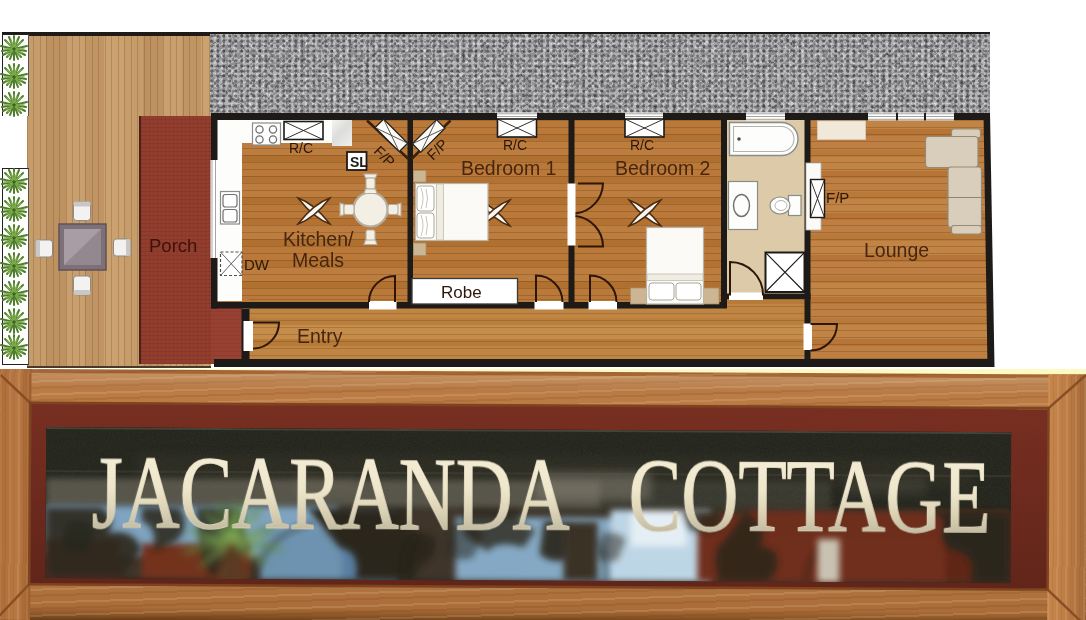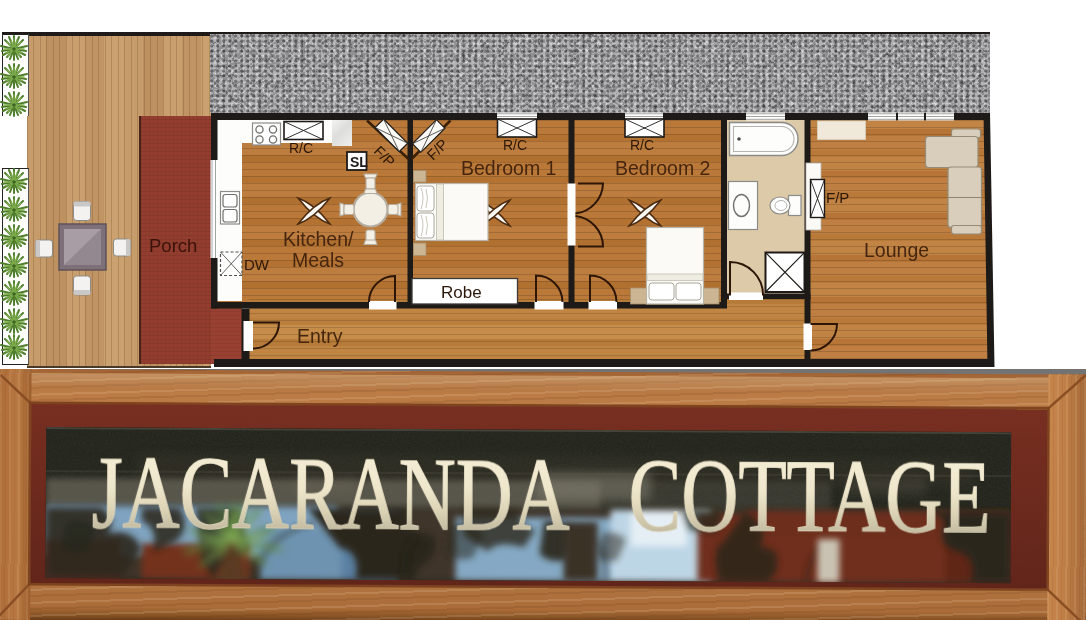--- a/index.html
+++ b/index.html
@@ -424,21 +424,21 @@
 
     <text x="461" y="174.5" font-size="19.5" fill="#46260e">Bedroom 1</text>
 
     <text x="615" y="174.5" font-size="19.5" fill="#46260e">Bedroom 2</text>
 
     <text x="864" y="257" font-size="19.5" fill="#46260e">Lounge</text>
 
     <text x="149" y="252" font-size="18.5" fill="#3c120a">Porch</text>
   </svg>
 
-  <div class="abs" id="photo" style="left:0;top:369px;width:1086px;height:251px;overflow:hidden;background:#737373;">
+  <div class="abs" id="photo" style="left:0;top:369px;width:1086px;height:251px;overflow:hidden;background:#fef9c3;">
    <div class="abs" id="photorot" style="left:0;top:0;width:1086px;height:251px;transform:rotate(0.3deg);transform-origin:30px 100px;">
 
     <div class="abs" id="framewood" style="left:-6px;top:0;width:1098px;height:253px;
       background:
         repeating-linear-gradient(178deg, rgba(255,235,200,0.14) 0 2px, rgba(0,0,0,0) 2px 6px, rgba(90,40,10,0.12) 6px 8px, rgba(0,0,0,0) 8px 13px),
         linear-gradient(180deg, #a26434 0%, #bb7c46 9%, #b0713d 34%, #a76b38 55%, #b37844 80%, #aa6c38 94%, #8a5526 97%, #5d3315 100%);"></div>
 
     <div class="abs" style="left:0;top:4px;width:1086px;height:16px;background:linear-gradient(180deg,rgba(255,225,180,0.35),rgba(255,225,180,0));"></div>
 
     <div class="abs" style="left:0;top:0;width:31px;height:251px;

